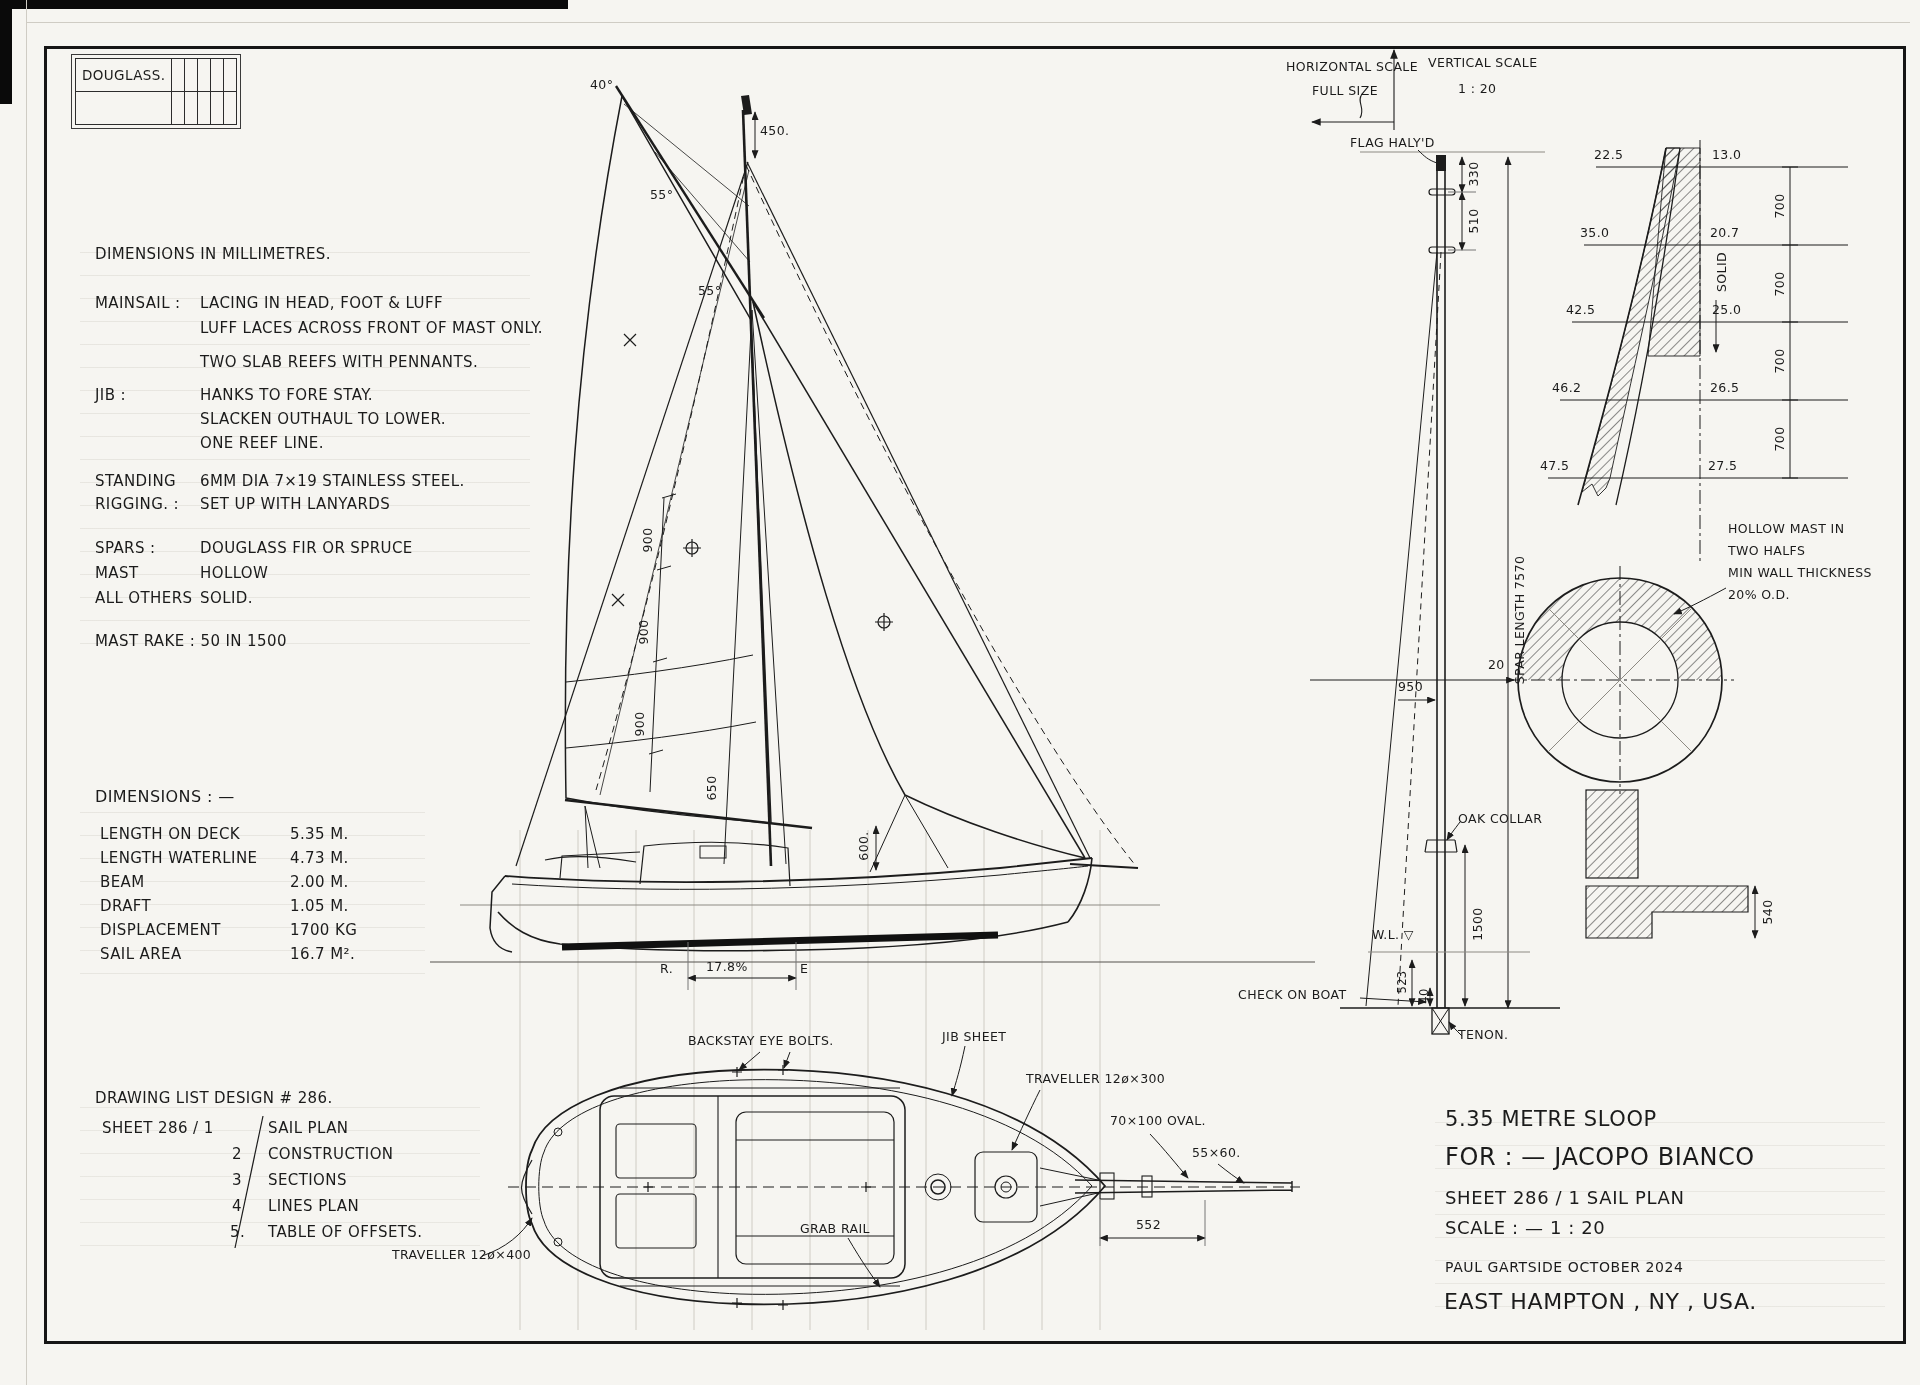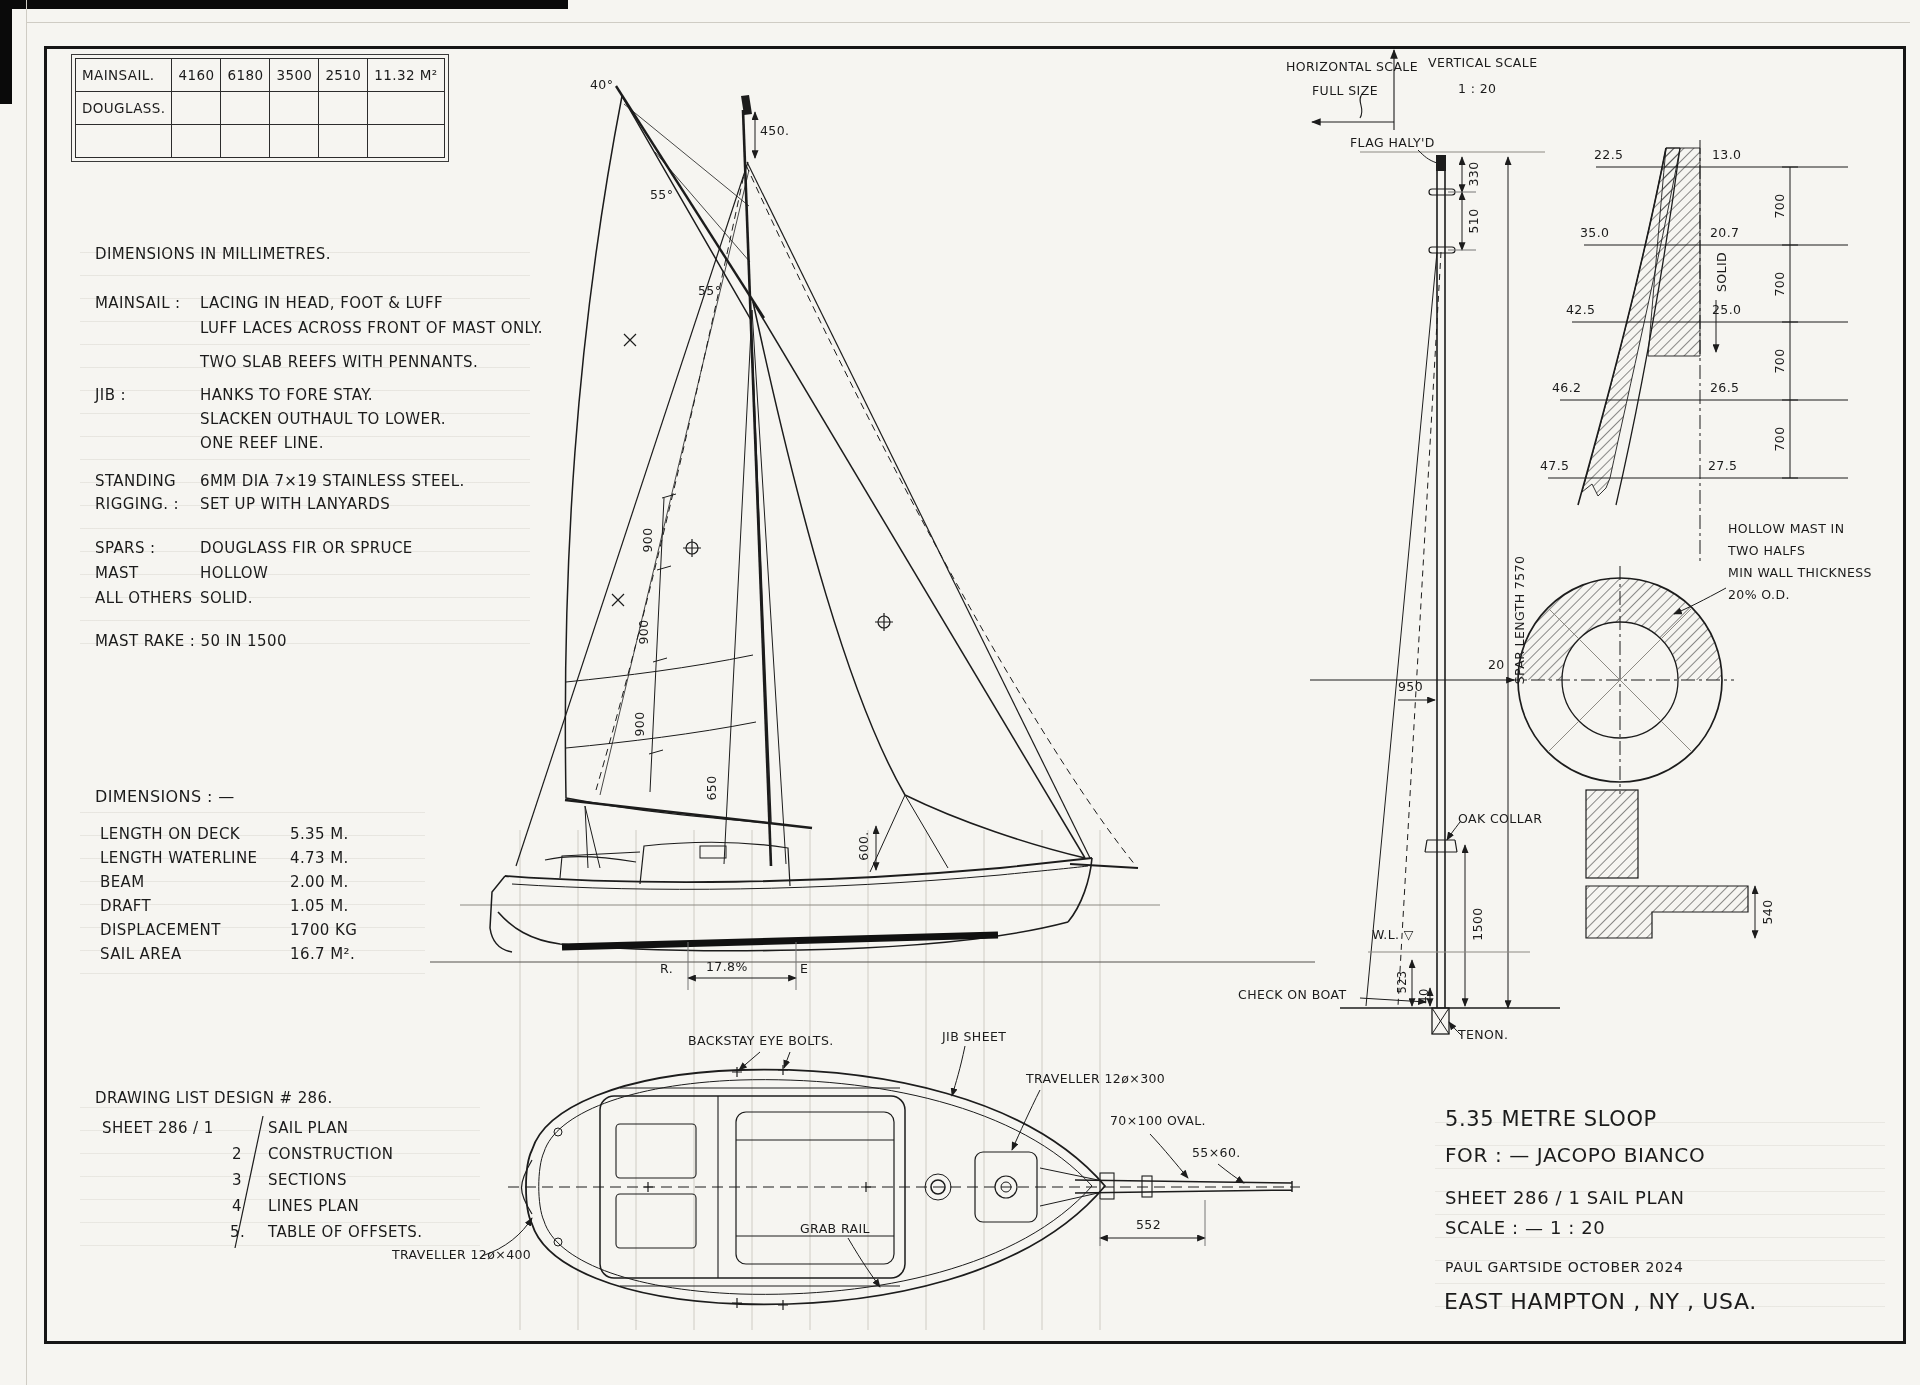--- a/index.html
+++ b/index.html
@@ -248,28 +248,20 @@
       <path d="M1586,886 L1748,886 L1748,912 L1652,912 L1652,938 L1586,938 Z" fill="url(#hatch)" stroke-width="1.2"></path>
       <line x1="1755" y1="886" x2="1755" y2="938" stroke-width="1" marker-start="url(#ar)" marker-end="url(#ar)"></line>
     </g>
 
     <line x1="263" y1="1116" x2="235" y2="1248" stroke="#1c1c1c" stroke-width="1.2"></line>
   </svg>
 
   <table class="sails">
     <tbody>
     <tr>
-      <td>MAINSAIL.</td>
-      <td>4160</td>
-      <td>6180</td>
-      <td>3500</td>
-      <td>2510</td>
-      <td>11.32 M²</td>
-    </tr>
-    <tr>
       <td>DOUGLASS.</td>
       <td></td>
       <td></td>
       <td></td>
       <td></td>
       <td></td>
     </tr>
     <tr style="height:16px">
       <td></td>
       <td></td>
@@ -322,21 +314,21 @@
   <div class="lbl" style="left:232px;top:1146px">2</div>
   <div class="lbl" style="left:268px;top:1146px">CONSTRUCTION</div>
   <div class="lbl" style="left:232px;top:1172px">3</div>
   <div class="lbl" style="left:268px;top:1172px">SECTIONS</div>
   <div class="lbl" style="left:232px;top:1198px">4</div>
   <div class="lbl" style="left:268px;top:1198px">LINES PLAN</div>
   <div class="lbl" style="left:230px;top:1224px">5.</div>
   <div class="lbl" style="left:268px;top:1224px">TABLE OF OFFSETS.</div>
 
   <div class="lbl tb" style="left:1445px;top:1108px;font-size:21px">5.35 METRE SLOOP</div>
-  <div class="lbl tb" style="left:1445px;top:1144px;font-size:20px">FOR : —   JACOPO BIANCO</div>
+  <div class="lbl tb" style="left:1445px;top:1144px;font-size:24px">FOR : —   JACOPO BIANCO</div>
   <div class="lbl tb" style="left:1445px;top:1188px;font-size:18px">SHEET  286 / 1   SAIL PLAN</div>
   <div class="lbl tb" style="left:1445px;top:1218px;font-size:18px">SCALE : —    1 : 20</div>
   <div class="lbl tb" style="left:1445px;top:1260px;font-size:14px">PAUL GARTSIDE     OCTOBER 2024</div>
   <div class="lbl tb" style="left:1444px;top:1290px;font-size:22px">EAST HAMPTON , NY , USA.</div>
 
   <div class="lbl sm" style="left:1286px;top:60px">HORIZONTAL SCALE</div>
   <div class="lbl sm" style="left:1312px;top:84px">FULL SIZE</div>
   <div class="lbl sm" style="left:1428px;top:56px">VERTICAL SCALE</div>
   <div class="lbl sm" style="left:1458px;top:82px">1 : 20</div>
 

